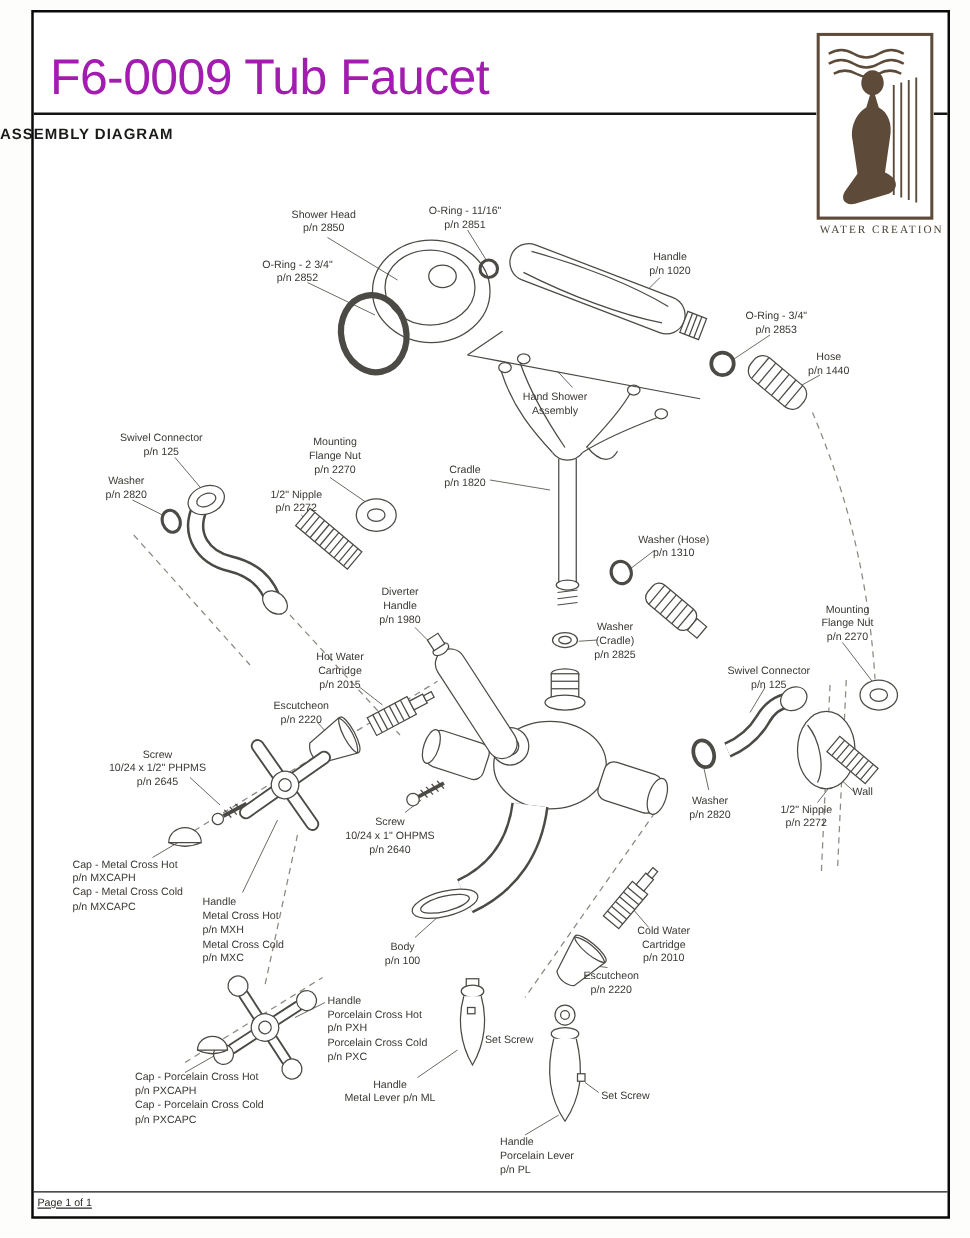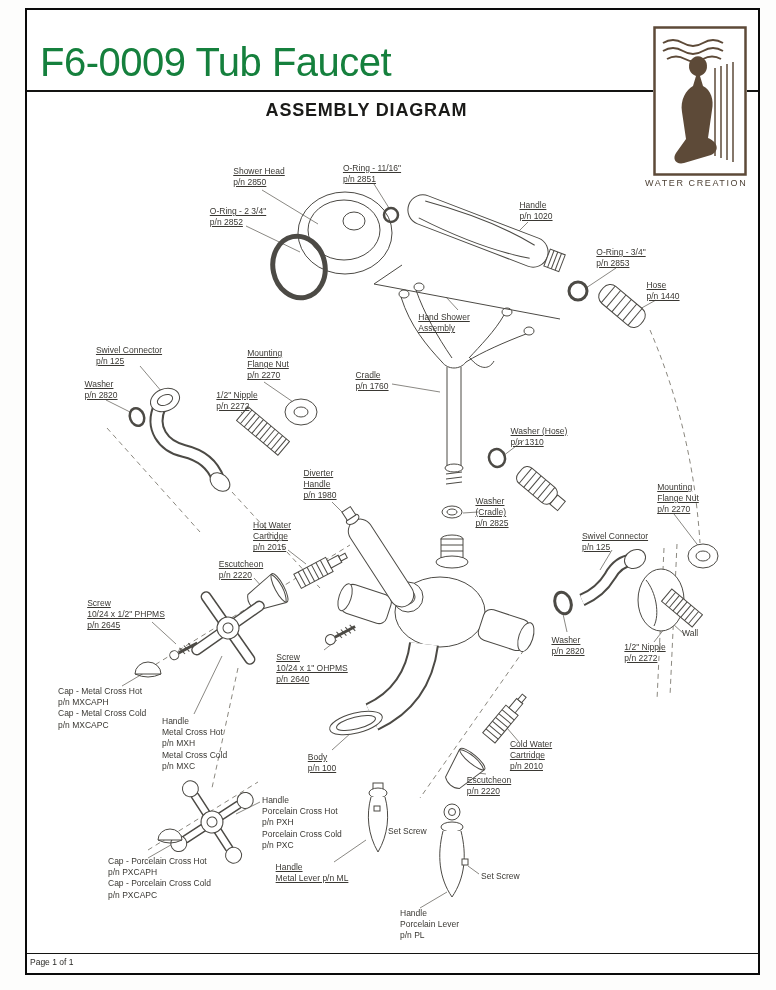--- a/index.html
+++ b/index.html
@@ -4,32 +4,32 @@
 <style>
   * { margin:0; padding:0; box-sizing:border-box; }
   html,body { overflow:hidden; }
   body {
     width:776px; height:990px; position:relative; background:#fdfdfc;
     font-family:"Liberation Sans", sans-serif; color:#2b2a27;
   }
   .page-border { position:absolute; left:25px; top:8px; width:735px; height:967px;
     border:2px solid #0a0a0a; background:#fff; }
   .title { position:absolute; left:40px; top:40px; font-size:40px; font-weight:500;
-    letter-spacing:-0.5px; color:#15803d; z-index:4; }
+    letter-spacing:-0.5px; color:#a21caf; z-index:4; }
   .title-rule { position:absolute; left:27px; top:90px; width:731px; height:2px; background:#141412; z-index:2; }
-  .subtitle { position:absolute; left:0; top:100px; width:733px; text-align:center;
-    font-size:18px; font-weight:bold; letter-spacing:0.8px; color:#1a1a18; z-index:4; }
+  .subtitle { position:absolute; left:0; top:100px; width:733px; text-align:left;
+    font-size:12px; font-weight:bold; letter-spacing:0.8px; color:#1a1a18; z-index:4; }
   .logo-box { position:absolute; left:653px; top:26px; width:94px; height:150px; z-index:5; background:#fff; }
-  .brand { position:absolute; left:645px; top:178px; width:110px; text-align:left;
-    font-family:Liberation Sans, sans-serif; font-size:9px; letter-spacing:1.6px; color:#4e4236; z-index:5; }
+  .brand { position:absolute; left:645px; top:178px; width:110px; text-align:right;
+    font-family:Liberation Serif, serif; font-size:9px; letter-spacing:1.6px; color:#4e4236; z-index:5; }
   .diagram { position:absolute; left:0; top:0; width:776px; height:990px; z-index:1; }
   .lbl { position:absolute; z-index:3; font-size:8.5px; line-height:1.32; color:#3a3833; white-space:pre-line; }
-  .lbl.c { transform:translateX(-50%); text-align:left;text-decoration:underline; }
+  .lbl.c { transform:translateX(-50%); text-align:center; }
   .footer-rule { position:absolute; left:27px; top:953px; width:731px; height:1px; background:#141412; z-index:2; }
-  .footer { position:absolute; left:30px; top:957px; font-size:8.5px; color:#2b2a27; z-index:3; }
+  .footer { position:absolute; left:30px; top:957px; font-size:8.5px; color:#2b2a27; z-index:3;text-decoration:underline; }
 </style>
 </head>
 <body>
 
 <div class="page-border"></div>
 
 <svg class="diagram" viewBox="0 0 776 990" xmlns="http://www.w3.org/2000/svg">
   <g fill="none" stroke="#4c4a45" stroke-width="1">
 
     <g stroke-dasharray="5 4" stroke="#8b887f">
@@ -379,21 +379,21 @@
 <div class="lbl c" style="left:129px;top:345px">Swivel Connector
 p/n 125</div>
 <div class="lbl c" style="left:268px;top:348px">Mounting
 Flange Nut
 p/n 2270</div>
 <div class="lbl c" style="left:101px;top:379px">Washer
 p/n 2820</div>
 <div class="lbl c" style="left:237px;top:390px">1/2" Nipple
 p/n 2272</div>
 <div class="lbl c" style="left:372px;top:370px">Cradle
-p/n 1760</div>
+p/n 1820</div>
 <div class="lbl c" style="left:539px;top:426px">Washer (Hose)
 p/n 1310</div>
 <div class="lbl c" style="left:320px;top:468px">Diverter
 Handle
 p/n 1980</div>
 <div class="lbl c" style="left:492px;top:496px">Washer
 (Cradle)
 p/n 2825</div>
 <div class="lbl c" style="left:272px;top:520px">Hot Water
 Cartridge

